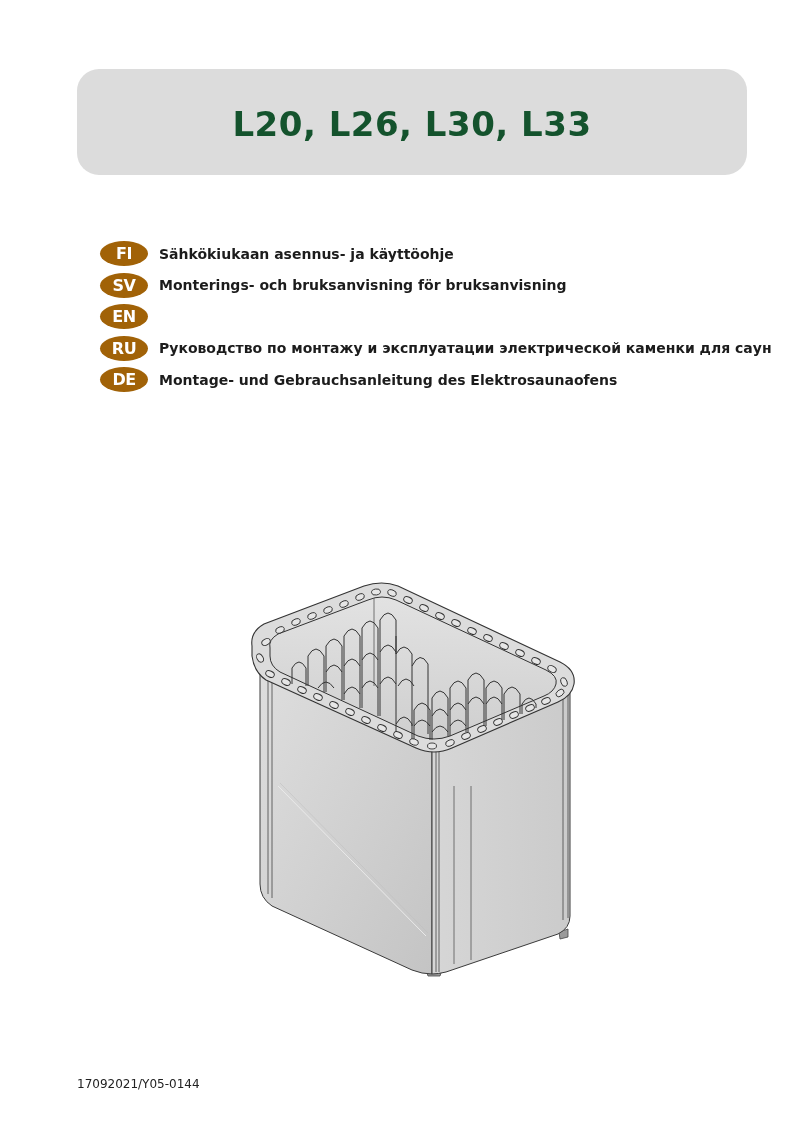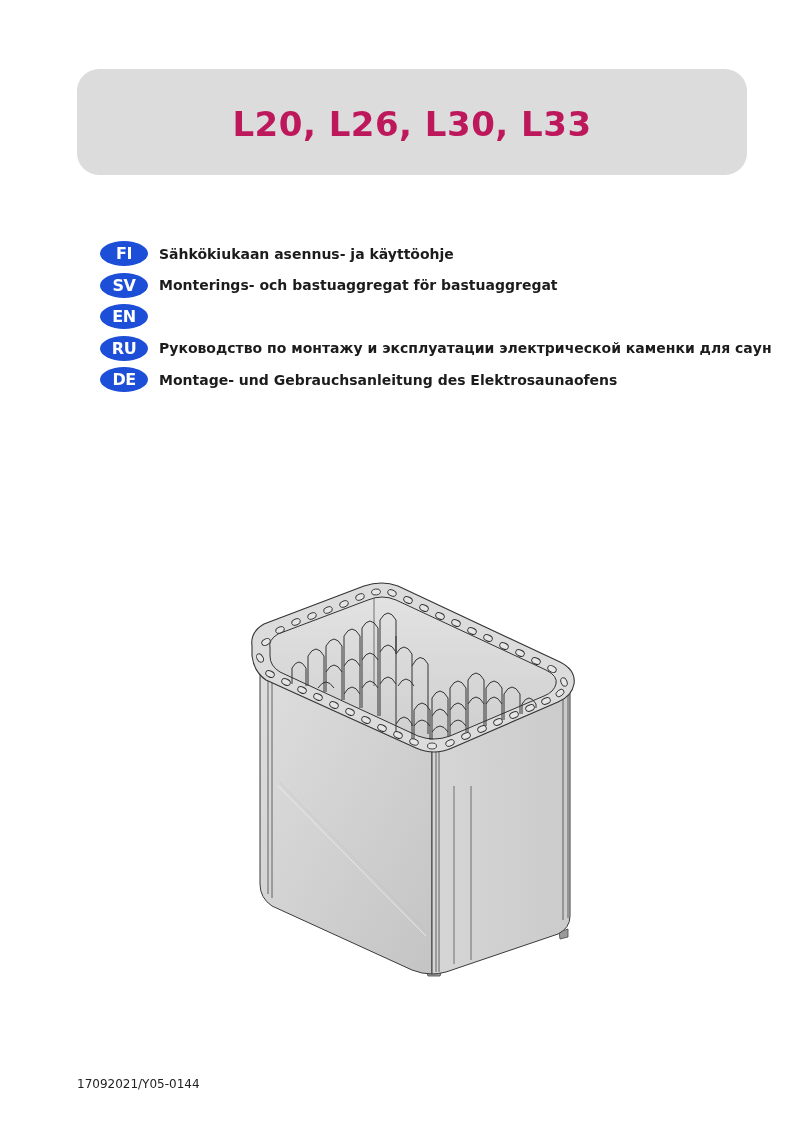--- a/index.html
+++ b/index.html
@@ -25,39 +25,39 @@
       border-radius: 22px;
       display: flex;
       align-items: center;
       justify-content: center;
     }
     .title-text {
       font-family: "DejaVu Sans", "Liberation Sans", sans-serif;
       font-weight: bold;
       font-size: 34px;
       letter-spacing: 0.5px;
-      color: #be185d;
+      color: #14532d;
       margin-top: 4px;
     }
     .lang-list {
       position: absolute;
       left: 100px;
       top: 238px;
       width: 660px;
     }
     .lang-row {
       display: flex;
       align-items: center;
       height: 31.5px;
     }
     .lang-badge {
       width: 48px;
       height: 25px;
       border-radius: 50%;
-      background: #1d4ed8;
+      background: #a16207;
       color: #ffffff;
       font-family: "DejaVu Sans", "Liberation Sans", sans-serif;
       font-weight: bold;
       font-size: 16px;
       display: flex;
       align-items: center;
       justify-content: center;
       flex-shrink: 0;
       letter-spacing: -0.5px;
     }
@@ -92,21 +92,21 @@
   <span class="title-text">L20, L26, L30, L33</span>
 </div>
 
 <div class="lang-list">
   <div class="lang-row">
     <span class="lang-badge">FI</span>
     <span class="lang-text">Sähkökiukaan asennus- ja käyttöohje</span>
   </div>
   <div class="lang-row">
     <span class="lang-badge">SV</span>
-    <span class="lang-text">Monterings- och bastuaggregat för bastuaggregat</span>
+    <span class="lang-text">Monterings- och bruksanvisning för bruksanvisning</span>
   </div>
   <div class="lang-row">
     <span class="lang-badge">EN</span>
   </div>
   <div class="lang-row">
     <span class="lang-badge">RU</span>
     <span class="lang-text">Руководство по монтажу и эксплуатации электрической каменки для саун</span>
   </div>
   <div class="lang-row">
     <span class="lang-badge">DE</span>

